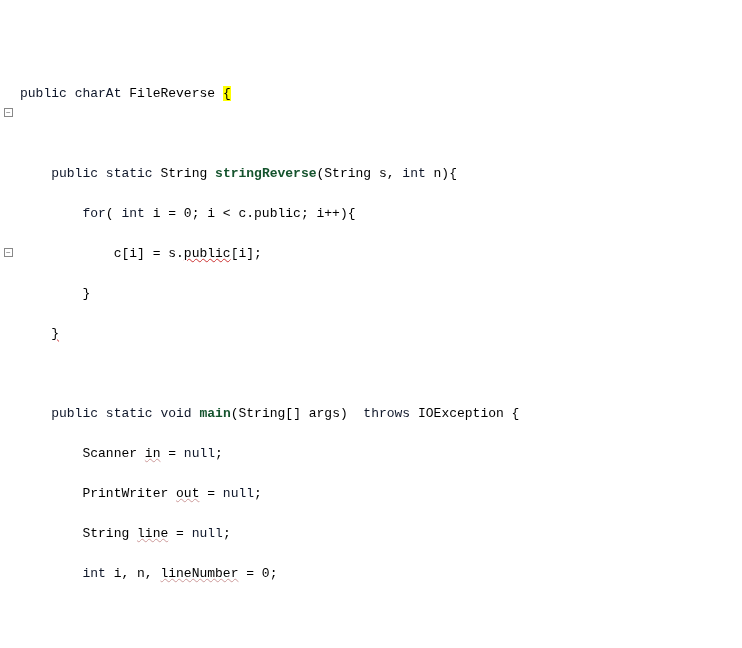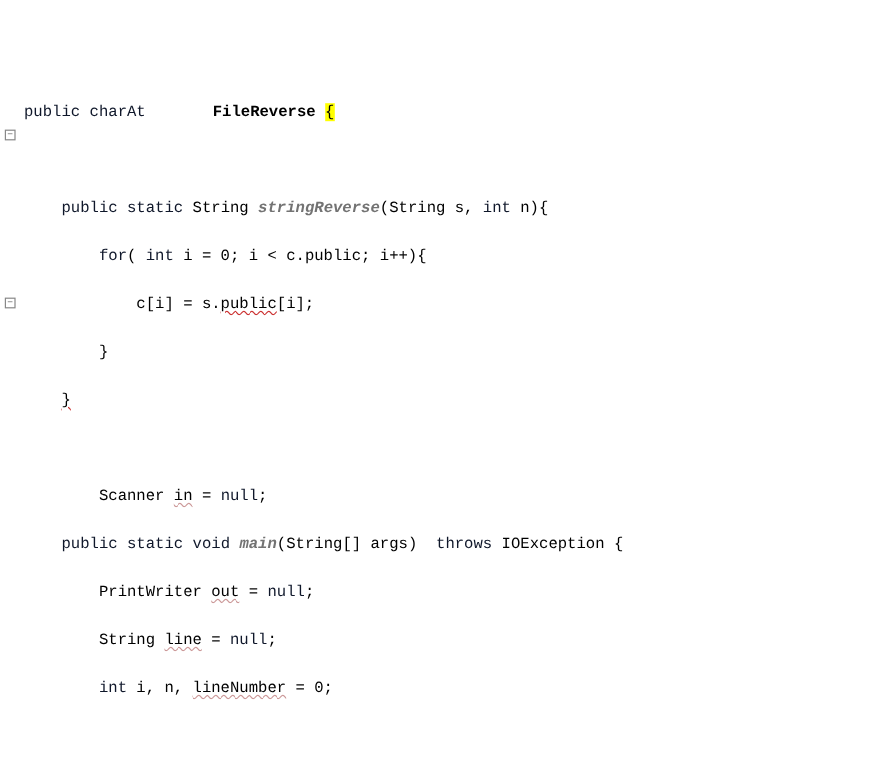--- a/index.html
+++ b/index.html
@@ -34,22 +34,22 @@
     }
     .code-area {
       flex: 1;
       line-height: 20px;
     }
     .line {
       height: 20px;
       display: block;
     }
     .kw { color: #0f172a; }
-    .method-decl { color: #737373; font-weight: bold; font-style: italic; }
-    .class-decl { color: #000000; font-weight: bold; margin-left: 48px; }
+    .method-decl { color: #14532d; font-weight: bold; }
+    .class-decl { color: #000000; font-weight: normal; }
     .highlight-brace {
       background: #ffff00;
     }
     .wavy {
       text-decoration: underline wavy #cc9999;
       text-decoration-thickness: 1px;
     }
     .wavy-red {
       text-decoration: underline wavy #cc3333;
       text-decoration-thickness: 1px;
@@ -67,22 +67,22 @@
   </div>
   <div class="code-area">
 <span class="line"><span class="kw">public</span> <span class="kw">charAt</span> <span class="class-decl">FileReverse</span> <span class="highlight-brace">{</span></span>
 <span class="line"></span>
 <span class="line">    <span class="kw">public</span> <span class="kw">static</span> <span>String</span> <span class="method-decl">stringReverse</span><span>(String s, </span><span class="kw">int</span><span> n){</span></span>
 <span class="line">        <span class="kw">for</span><span>( </span><span class="kw">int</span><span> i = 0; i &lt; c.</span><span>public</span><span>; i++){</span></span>
 <span class="line">            <span>c[i] = s.</span><span class="wavy-red">public</span><span>[i];</span></span>
 <span class="line">        <span>}</span></span>
 <span class="line">    <span class="wavy-red">}</span></span>
 <span class="line"></span>
+<span class="line">    <span class="kw">public</span> <span class="kw">static</span> <span class="kw">void</span> <span class="method-decl">main</span><span>(String[] args) </span> <span class="kw">throws</span><span> IOException {</span></span>
 <span class="line">        <span>Scanner </span><span class="wavy">in</span><span> = </span><span class="kw">null</span><span>;</span></span>
-<span class="line">    <span class="kw">public</span> <span class="kw">static</span> <span class="kw">void</span> <span class="method-decl">main</span><span>(String[] args) </span> <span class="kw">throws</span><span> IOException {</span></span>
 <span class="line">        <span>PrintWriter </span><span class="wavy">out</span><span> = </span><span class="kw">null</span><span>;</span></span>
 <span class="line">        <span>String </span><span class="wavy">line</span><span> = </span><span class="kw">null</span><span>;</span></span>
 <span class="line">        <span class="kw">int</span><span> i, n, </span><span class="wavy">lineNumber</span><span> = 0;</span></span>
 
 
 
 
 
 
 

